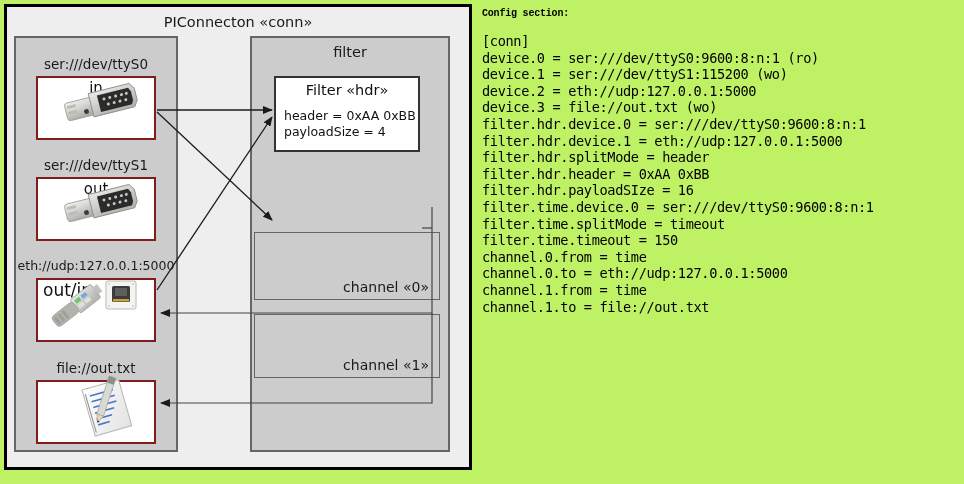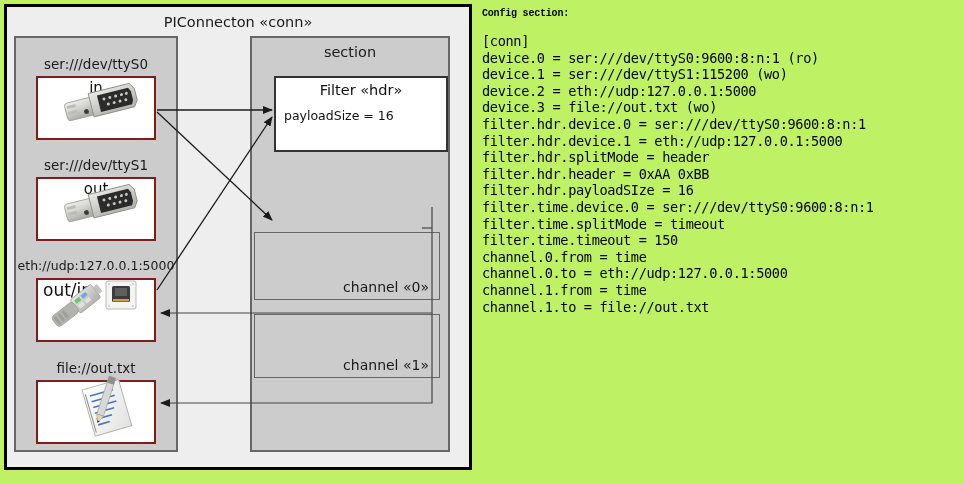--- a/index.html
+++ b/index.html
@@ -52,21 +52,21 @@
     position: absolute; left: 0; top: 1px; width: 100%;
     text-align: center; font-size: 15px; color: #111;
   }
   .dev-io.left { text-align: left; padding-left: 5px; width: auto; }
 
   
   .filter-card {
     position: absolute;
     background: #ffffff;
     border: 2px solid #333;
-    left: 24px; width: 174px;
+    left: 24px; width: 146px;
   }
   .filter-title {
     position: absolute; left: 0; top: 4px; width: 100%;
     text-align: center; font-size: 14.5px; color: #111;
   }
   .filter-attrs {
     position: absolute; left: 8px; font-size: 12.5px; color: #111;
     line-height: 16px;
   }
 
@@ -134,27 +134,28 @@
   </div>
 
   <div style="position:absolute;left:14px;top:360px;width:164px;">
     <div class="dev-label">file://out.txt</div>
   </div>
   <div class="dev-card" style="top:380px;left:36px;">
     <div class="dev-io">out</div>
   </div>
 
   <div class="panel panel-filters">
-    <div class="panel-title">section</div>
+    <div class="panel-title">filter</div>
   </div>
 
   <div class="filter-card" style="left:274px;top:76px;height:76px;">
     <div class="filter-title">Filter «hdr»</div>
     <div class="filter-attrs" style="top:30px;">
-      <div>payloadSize = 16</div>
+      <div>header = 0xAA 0xBB</div>
+      <div>payloadSize = 4</div>
     </div>
   </div>
 
 
   <div class="channel-box" style="left:254px;top:232px;width:186px;height:68px;">
     <div class="channel-label">channel «0»</div>
   </div>
   <div class="channel-box" style="left:254px;top:314px;width:186px;height:64px;">
     <div class="channel-label">channel «1»</div>
   </div>

